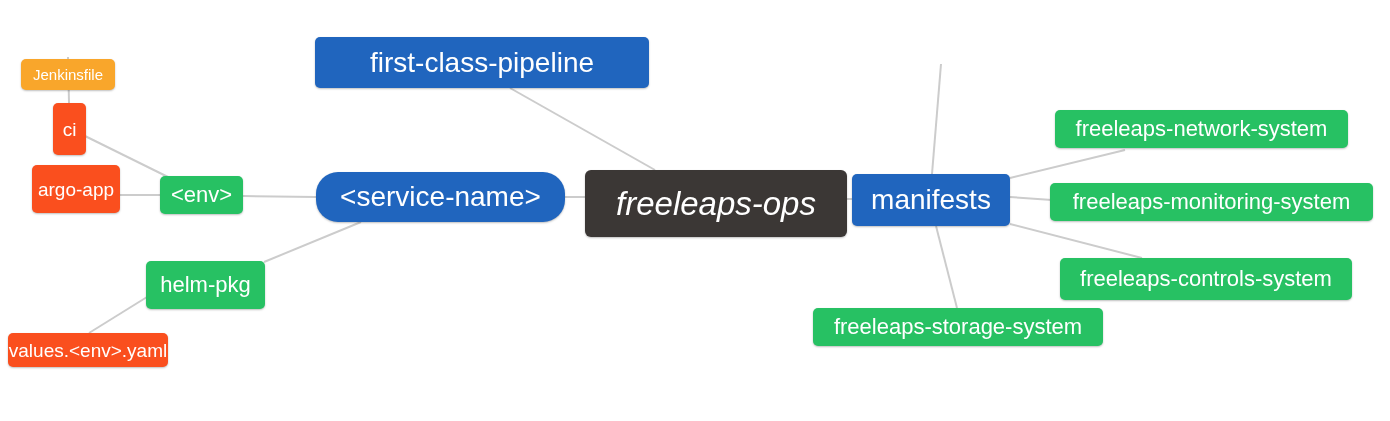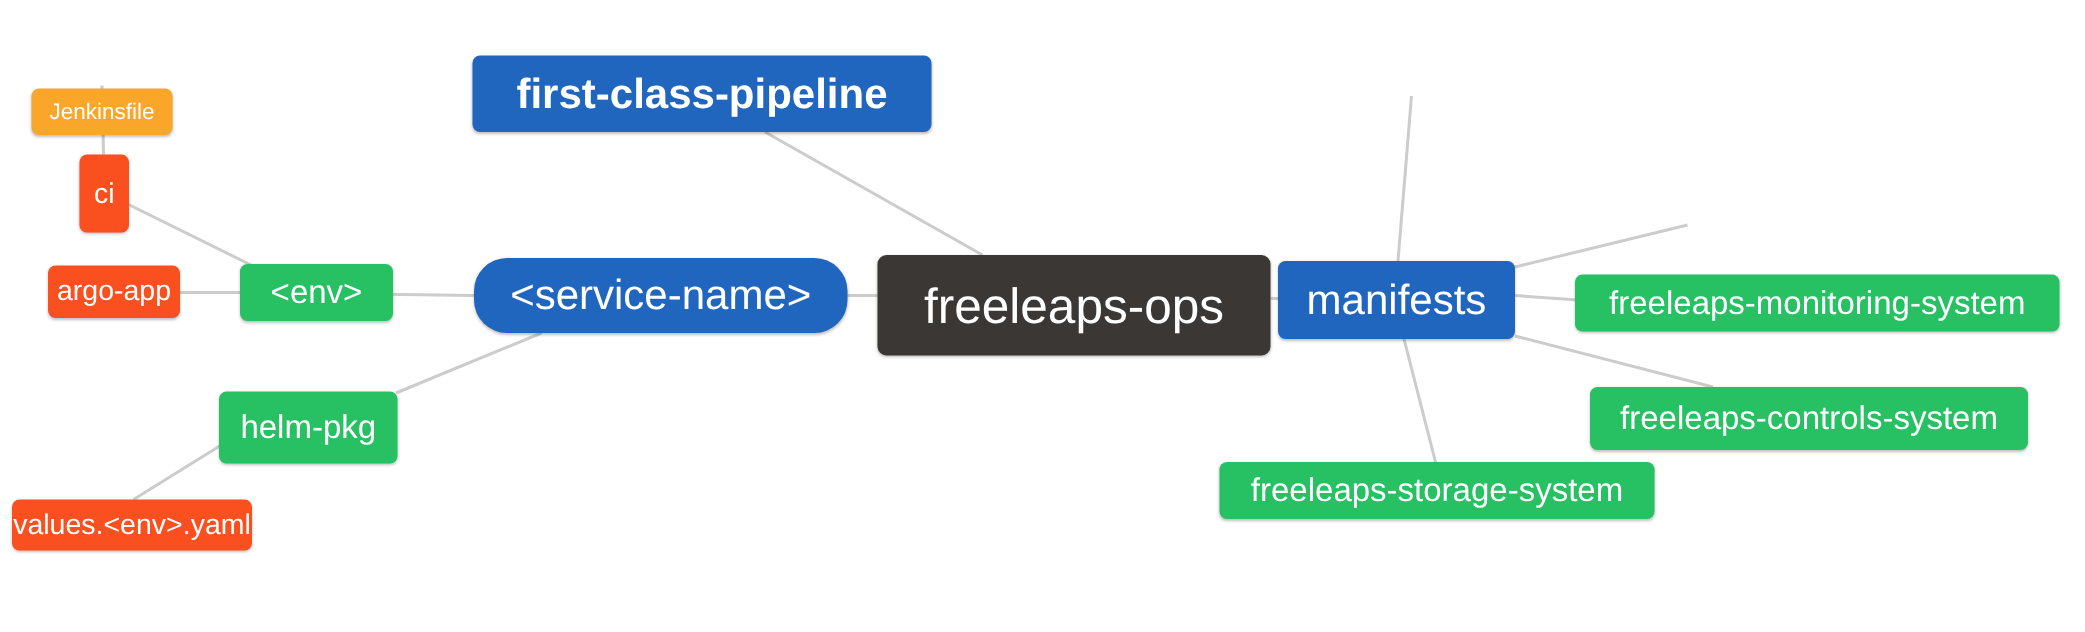--- a/index.html
+++ b/index.html
@@ -46,25 +46,26 @@
     <line x1="847" y1="199" x2="852" y2="199"></line>
     <line x1="932" y1="174" x2="941" y2="64"></line>
     <line x1="1010" y1="178" x2="1125" y2="150"></line>
     <line x1="1010" y1="197" x2="1052" y2="200"></line>
     <line x1="1010" y1="224" x2="1142" y2="258"></line>
     <line x1="936" y1="226" x2="957" y2="308"></line>
   </svg>
 
   <div class="node l4" style="left:21px;  top:26px;  width:94px;  height:31px;margin-top:33px;">Jenkinsfile</div>
   <div class="node l3" style="left:53px;  top:103px; width:33px;  height:52px;">ci</div>
-  <div class="node l3" style="left:32px;  top:177px; width:88px;  height:35px;">argo-app</div>
-  <div class="node l2" style="left:160px; top:176px; width:102px;  height:38px;">&lt;env&gt;</div>
+  <div class="node l3" style="left:32px;  top:165px; width:88px;  height:48px;">argo-app</div>
+  <div class="node l2" style="left:160px; top:176px; width:83px;  height:38px;">&lt;env&gt;</div>
   <div class="node l2" style="left:146px; top:261px; width:119px; height:48px;">helm-pkg</div>
   <div class="node l3" style="left:8px;   top:333px; width:160px; height:34px;">values.&lt;env&gt;.yaml</div>
-  <div class="node l1" style="left:315px; top:37px;  width:306px; height:51px;font-weight:bold;">first-class-pipeline</div>
+  <div class="node l1" style="left:315px; top:37px;  width:334px; height:51px;">first-class-pipeline</div>
   <div class="node l1" style="left:316px; top:172px; width:249px; height:50px;border-radius:22px;">&lt;service-name&gt;</div>
-  <div class="node root" style="left:585px; top:170px; width:262px; height:67px;">freeleaps-ops</div>
+  <div class="node root" style="left:585px; top:170px; width:262px; height:67px;font-style:italic;">freeleaps-ops</div>
   <div class="node l1" style="left:852px; top:174px; width:158px; height:52px;">manifests</div>
+  <div class="node l2" style="left:1055px;top:110px; width:293px; height:38px;">freeleaps-network-system</div>
   <div class="node l2" style="left:1050px;top:183px; width:323px; height:38px;">freeleaps-monitoring-system</div>
   <div class="node l2" style="left:1060px;top:258px; width:292px; height:42px;">freeleaps-controls-system</div>
   <div class="node l2" style="left:813px; top:308px; width:290px; height:38px;">freeleaps-storage-system</div>
 
 </div>
 
 </body></html>

